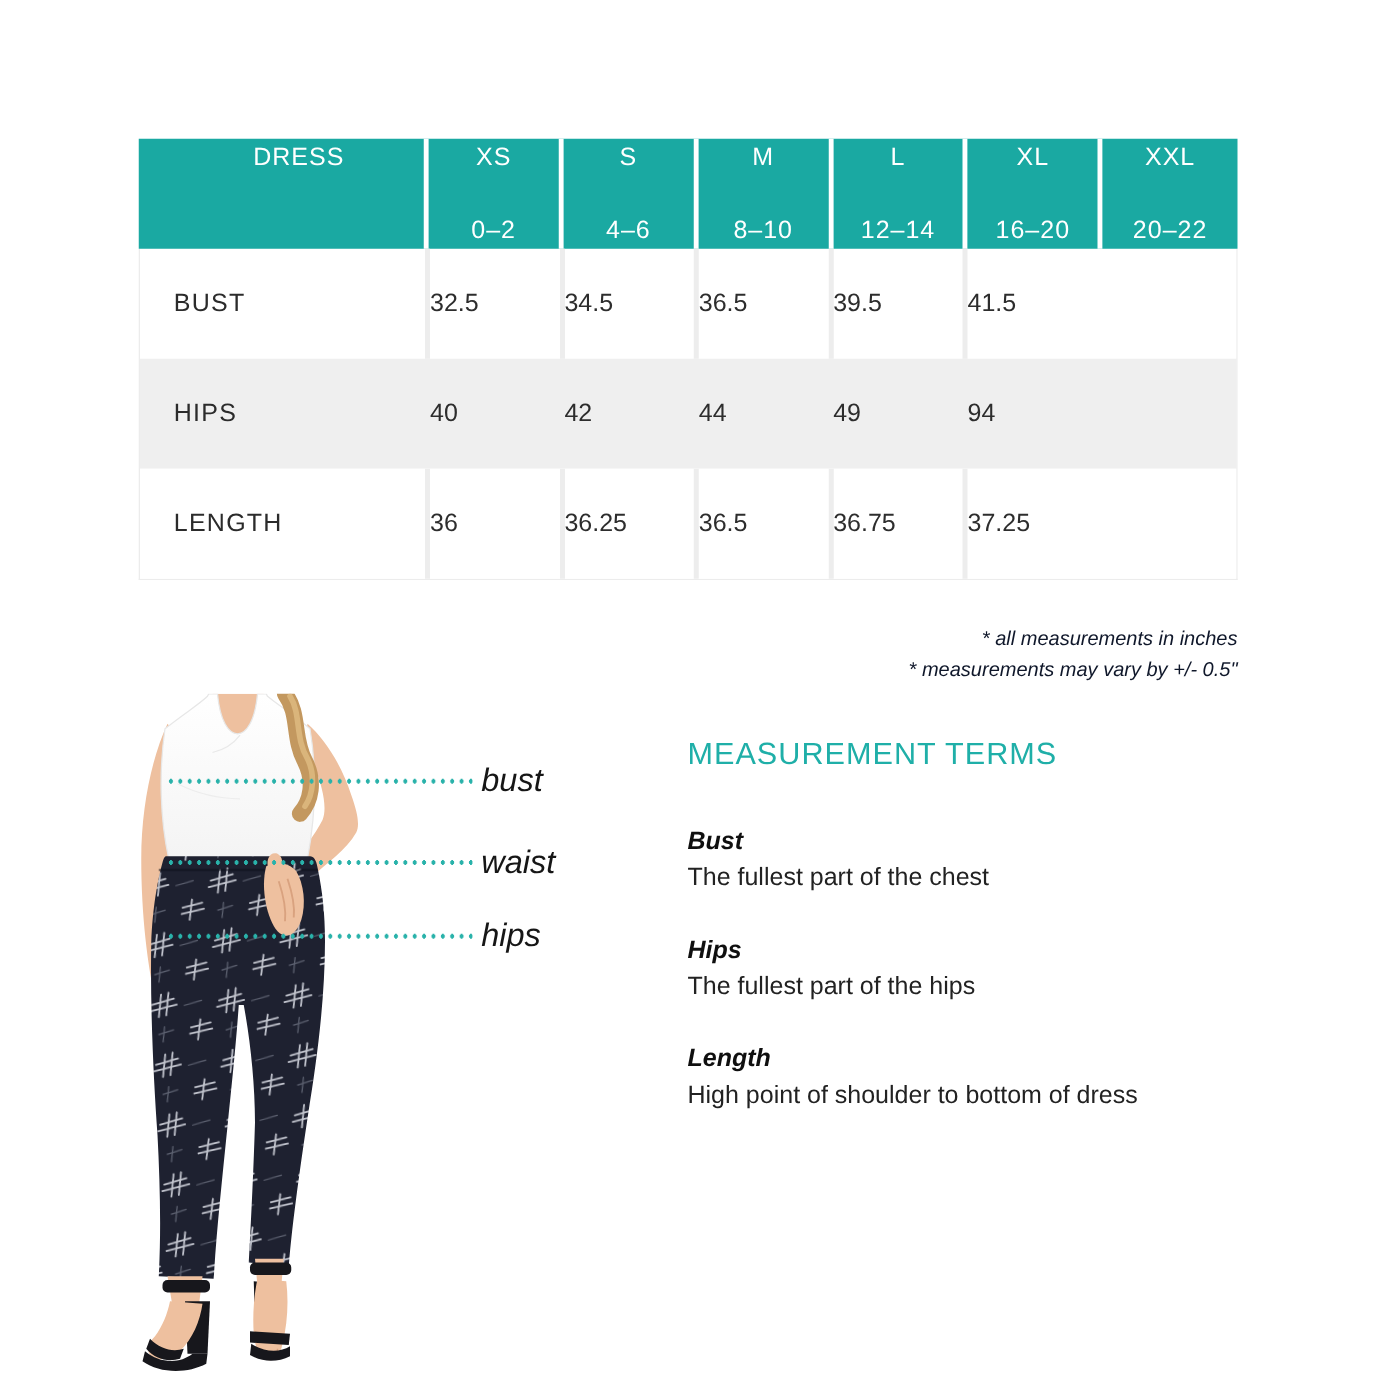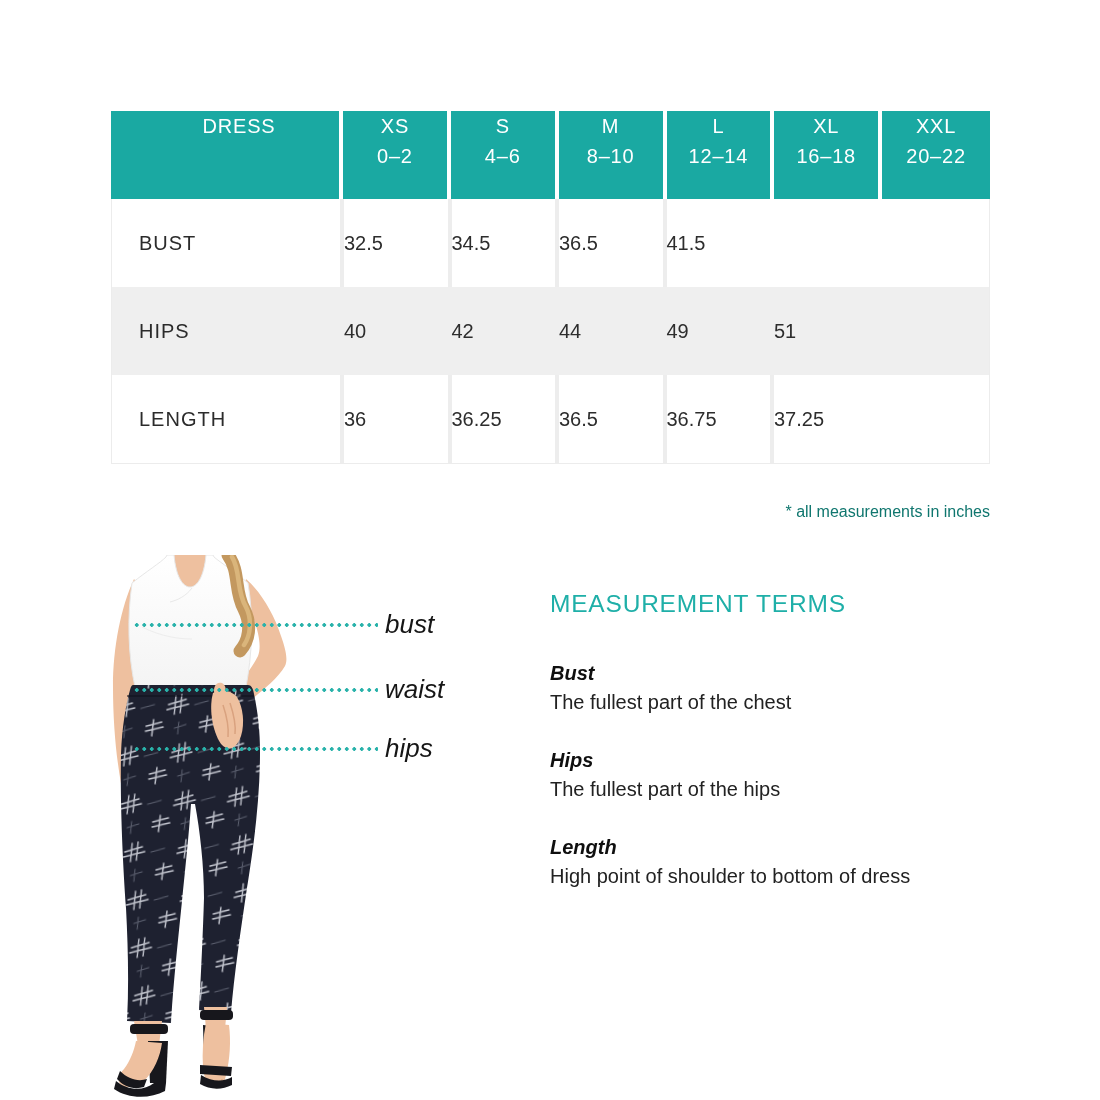--- a/index.html
+++ b/index.html
@@ -12,30 +12,30 @@
   .size-table { position:absolute; left:111px; top:111px; width:879px; }
   .t-row { display:grid; grid-template-columns:232px repeat(6, 1fr); }
   .t-header .cell {
     background:#1aa9a2; color:#ffffff; height:120px; box-sizing:border-box;
     display:flex; flex-direction:column; justify-content:center; align-items:center;
     font-size:20px; line-height:30px; letter-spacing:0.8px;
   }
   .t-header .cell:not(:last-child) { border-right:4px solid #ffffff; }
   .t-header .label-cell { align-items:flex-start; padding-left:28px; }
   .t-body { border:1px solid #ececec; border-top:none; box-sizing:border-box; }
-  .t-row .cell { height:88px; box-sizing:border-box; display:flex; align-items:center; justify-content:flex-start; font-size:20px; }
+  .t-row .cell { height:88px; box-sizing:border-box; display:flex; align-items:center; justify-content:space-between; font-size:20px; }
   .t-row .row-label { justify-content:flex-start; padding-left:27px; letter-spacing:1px; color:#2b2b2b; }
   .t-row.white { background:#ffffff; }
   .t-row.white .cell:not(:last-child) { border-right:4px solid #ededed; }
   .t-row.gray { background:#efefef; }
 
   
   .footnotes {
     position:absolute; right:110px; top:500px; text-align:right;
-    font-size:16px; line-height:24.5px; color:#0f766e;
+    font-style:italic; font-size:16px; line-height:24.5px; color:#0f172a;
   }
 
   
   .model-wrap { position:absolute; left:100px; top:555px; width:262px; height:545px; }
   .dotline {
     position:absolute; left:133px; width:245px; height:4px;
     background-image:radial-gradient(circle, #29b2aa 1.7px, rgba(0,0,0,0) 1.9px);
     background-size:7.5px 4px; background-repeat:repeat-x; background-position:left center;
   }
   .dotline.bust  { top:623px; }
@@ -78,57 +78,59 @@
       <div class="cell">
         <span>M</span>
         <span>8–10</span>
       </div>
       <div class="cell">
         <span>L</span>
         <span>12–14</span>
       </div>
       <div class="cell">
         <span>XL</span>
-        <span>16–18</span>
+        <span>16–20</span>
       </div>
       <div class="cell">
         <span>XXL</span>
         <span>20–22</span>
       </div>
     </div>
   <div class="t-body">
 
   <div class="t-row white">
         <div class="cell row-label">BUST</div>
         <div class="cell">32.5</div>
         <div class="cell">34.5</div>
         <div class="cell">36.5</div>
+        <div class="cell">39.5</div>
         <div class="cell">41.5</div>
       </div>
       <div class="t-row gray">
         <div class="cell row-label">HIPS</div>
         <div class="cell">40</div>
         <div class="cell">42</div>
         <div class="cell">44</div>
         <div class="cell">49</div>
-        <div class="cell">51</div>
+        <div class="cell">94</div>
       </div>
       <div class="t-row white">
         <div class="cell row-label">LENGTH</div>
         <div class="cell">36</div>
         <div class="cell">36.25</div>
         <div class="cell">36.5</div>
         <div class="cell">36.75</div>
         <div class="cell">37.25</div>
       </div>
     </div>
 </div>
 
 <div class="footnotes">
   <div>* all measurements in inches</div>
+  <div>* measurements may vary by +/- 0.5"</div>
 </div>
 
 <div class="model-wrap">
   <svg viewBox="0 0 262 545" width="262" height="545">
     <defs>
       <linearGradient id="tg" x1="0" y1="0" x2="0" y2="1">
         <stop offset="0" stop-color="#ffffff"></stop>
         <stop offset="1" stop-color="#f3f3f3"></stop>
       </linearGradient>
       <pattern id="pp" width="54" height="48" patternUnits="userSpaceOnUse" patternTransform="rotate(-4)">

